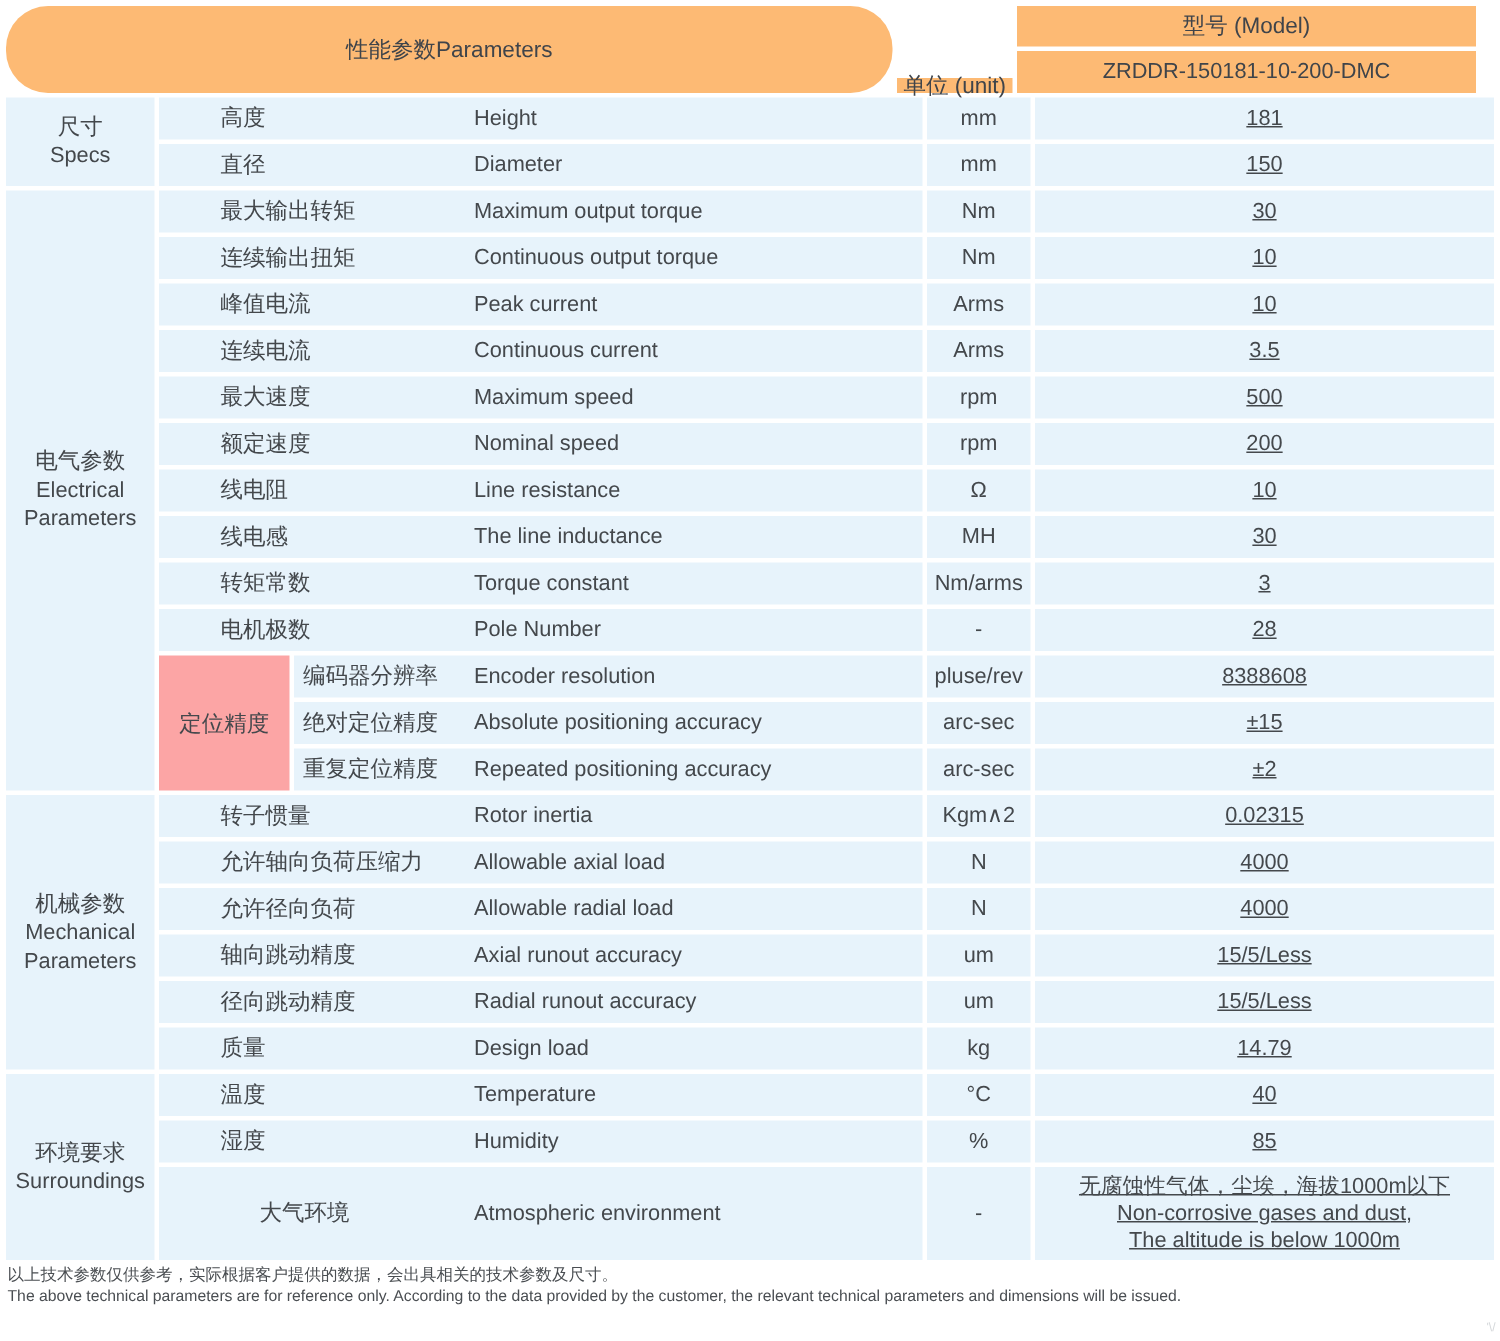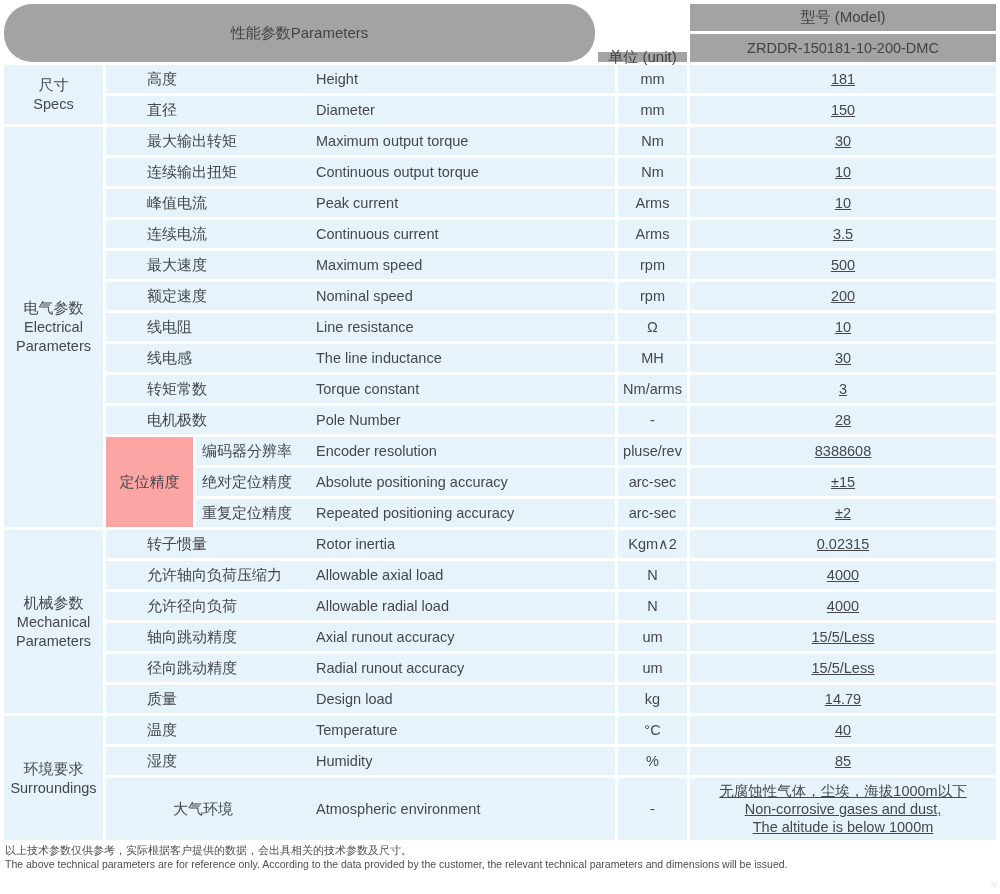--- a/index.html
+++ b/index.html
@@ -12,25 +12,25 @@
 
   .spec-table {
     position:absolute; left:4px; top:4px; width:992px;
     display:flex; flex-direction:column; gap:3px;
   }
   .cell { box-sizing:border-box; }
 
   
   .thead { display:flex; gap:3px; height:58px; }
   .hcell {
-    background:#a3a3a3; display:flex; align-items:center; justify-content:center;
+    background:#fdba74; display:flex; align-items:center; justify-content:center;
     font-size:15px; color:#3f444a;
   }
   .h-params { width:591px;border-radius:28px; }
-  .h-unit   { width:89px;margin-top:48px; }
+  .h-unit   { width:77px;margin-top:48px; }
   .h-model  { width:306px; display:flex; flex-direction:column; gap:3px; }
   .h-model-label { height:27px; width:100%; }
   .h-model-value { height:28px; width:100%; font-size:14.5px; }
 
   
   .tbody { display:flex; flex-direction:column; gap:3px; }
   .group { display:flex; gap:3px; }
   .group-label {
     width:99px; background:#e7f3fb; display:flex; flex-direction:column;
     justify-content:center; align-items:center; text-align:center;

